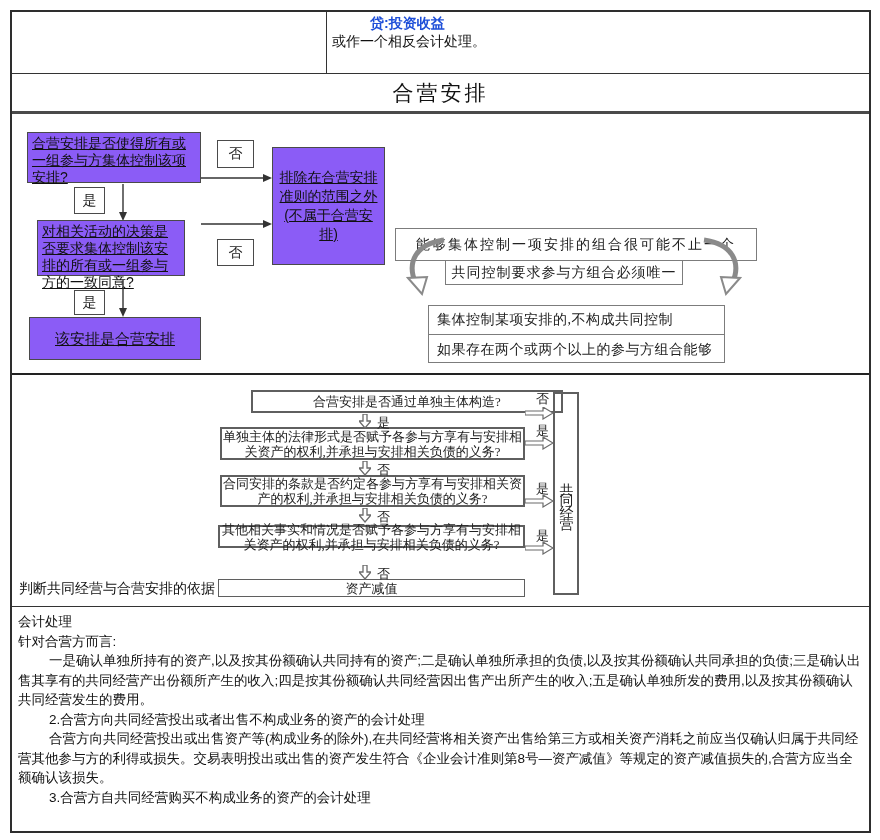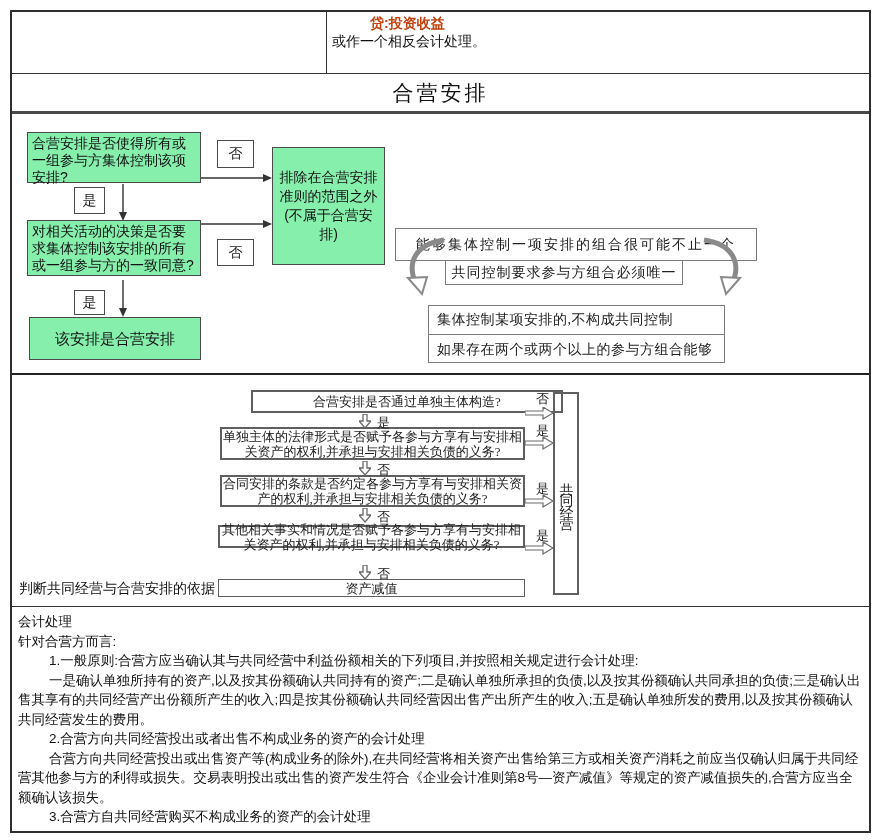--- a/index.html
+++ b/index.html
@@ -11,30 +11,30 @@
 
   
   .row1 { left:0; top:0; width:100%; height:62px; border-bottom:1px solid #333; }
   .row1-divider { left:314px; top:0; width:0; height:62px; border-left:1px solid #333; }
   .row2 { left:0; top:62px; width:100%; height:40px; border-bottom:3px solid #4a4a4a;
     display:flex; align-items:center; justify-content:center; }
   .row3 { left:0; top:102px; width:100%; height:261px; border-bottom:2px solid #222; }
   .row4 { left:0; top:363px; width:100%; height:232px; border-bottom:1px solid #333; }
   .row5 { left:0; top:595px; width:100%; height:227px; padding:5px 7px 0 6px; overflow:hidden; }
 
-  .credit { left:358px; top:3px; font-size:14px; font-weight:bold; color:#c2410c; }
+  .credit { left:358px; top:3px; font-size:14px; font-weight:bold; color:#1d4ed8; }
   .note   { left:320px; top:21px; font-size:14px; color:#111; }
   .title  { font-size:21px; letter-spacing:3px; color:#111; }
 
   
-  .fbox { border:1px solid #4a4a4a; background:#86efac; font-size:14px; line-height:17px;
-    padding:2px 4px; color:#111; }
+  .fbox { border:1px solid #4a4a4a; background:#8b5cf6; font-size:14px; line-height:17px;
+    padding:2px 4px; color:#111;text-decoration:underline; }
   .ctr { display:flex; align-items:center; justify-content:center; text-align:center; }
   .b-q1 { left:15px; top:18px;  width:174px; height:51px; }
-  .b-q2 { left:15px; top:106px; width:174px; height:56px; }
+  .b-q2 { left:25px; top:106px; width:148px; height:56px; }
   .b-res{ left:17px; top:203px; width:172px; height:43px; font-size:15px; }
   .b-ex { left:260px; top:33px; width:113px; height:118px; line-height:19px; padding:4px 6px; }
   .tag  { border:1px solid #4a4a4a; background:#fff; font-size:14px;
     display:flex; align-items:center; justify-content:center; }
   .t-no1 { left:205px; top:26px;  width:37px; height:28px; }
   .t-yes1{ left:62px;  top:73px;  width:31px; height:27px; }
   .t-no2 { left:205px; top:125px; width:37px; height:27px; }
   .t-yes2{ left:62px;  top:176px; width:31px; height:25px; }
   .ha1 { left:189px; top:58px; }
   .ha2 { left:189px; top:104px; }
@@ -188,20 +188,19 @@
     <svg class="abs ra-d" width="29" height="13">
       <path d="M0 4 L18 4 L18 0 L28 6 L18 12 L18 8 L0 8 Z" fill="#fff" stroke="#6b6b6b" stroke-width="1.2"></path>
     </svg>
 
     <div class="abs caption">判断共同经营与合营安排的依据</div>
   </div>
 
   <div class="abs row5">
     <p>会计处理</p>
     <p>针对合营方而言:</p>
-    <p class="ind">1.一般原则:合营方应当确认其与共同经营中利益份额相关的下列项目,并按照相关规定进行会计处理:</p>
     <p class="ind">一是确认单独所持有的资产,以及按其份额确认共同持有的资产;二是确认单独所承担的负债,以及按其份额确认共同承担的负债;三是确认出售其享有的共同经营产出份额所产生的收入;四是按其份额确认共同经营因出售产出所产生的收入;五是确认单独所发的费用,以及按其份额确认共同经营发生的费用。</p>
     <p class="ind">2.合营方向共同经营投出或者出售不构成业务的资产的会计处理</p>
     <p class="ind">合营方向共同经营投出或出售资产等(构成业务的除外),在共同经营将相关资产出售给第三方或相关资产消耗之前应当仅确认归属于共同经营其他参与方的利得或损失。交易表明投出或出售的资产发生符合《企业会计准则第8号—资产减值》等规定的资产减值损失的,合营方应当全额确认该损失。</p>
     <p class="ind">3.合营方自共同经营购买不构成业务的资产的会计处理</p>
   </div>
 
 </div>
 
 </body></html>

